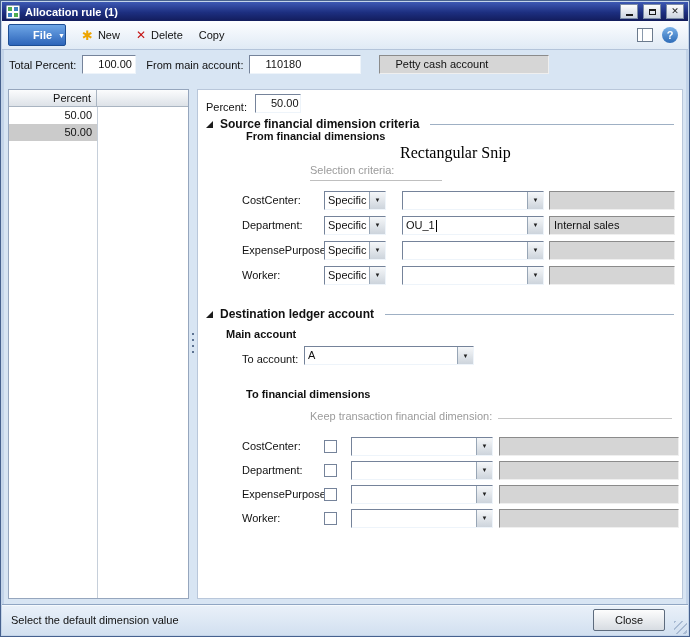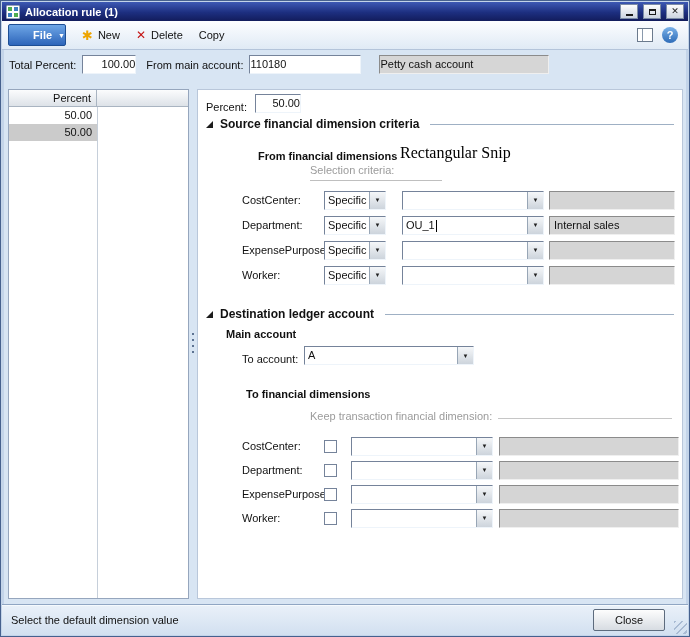--- a/index.html
+++ b/index.html
@@ -31,21 +31,21 @@
   .tool-right { margin-left:auto; display:flex; align-items:center; gap:9px; margin-right:10px; }
   .layout-ic { width:16px; height:14px; border:1px solid #6b7a8d; background:#fff; position:relative; }
   .layout-ic::before { content:""; position:absolute; left:4px; top:0; bottom:0; width:1px; background:#8a99ac; }
   .help-ic { width:16px; height:16px; border-radius:50%; background:linear-gradient(#7ab1e8,#2e6cb8);
     color:#fff; font-weight:bold; text-align:center; line-height:16px; font-size:11px; }
 
   
   .headerbar { position:absolute; left:1px; top:49px; right:1px; height:29px;
     display:flex; align-items:center; padding:0 7px; }
   .hlabel { white-space:nowrap; }
-  .field { background:#fff; height:19px; line-height:17px; padding:0 0;
+  .field { background:#fff; height:19px; line-height:17px; padding:0 15px;
     border:1px solid; border-color:#75839a #eef4fa #eef4fa #75839a; }
   .field.num { text-align:right; }
   .field.gray { background:#d6d6d6; border-color:#8b8b8b #efefef #efefef #8b8b8b; }
 
   
   .grid { position:absolute; left:7px; top:88px; width:181px; bottom:37px; background:#fff; border:1px solid #96a6bd; }
   .grid-header { display:flex; height:17px; }
   .gh-cell { background:linear-gradient(#fbfcfd,#dde2e8); border-bottom:1px solid #a9b4c1; line-height:16px; padding:0 5px; }
   .gh-cell.percent { width:88px; text-align:right; border-right:1px solid #a9b4c1; }
   .gh-cell.extra { flex:1; }
@@ -191,21 +191,21 @@
     <div class="p-row" style="left:8px; top:4px;">
       <span>Percent:</span>
       <span class="field num" style="width:46px; margin-left:8px;">50.00</span>
     </div>
 
     <div class="sec-header" style="top:26px;">
       <span class="tri"></span>
       <span class="sec-title">Source financial dimension criteria</span>
     </div>
 
-    <div class="group-title" style="left:48px; top:60px;margin-left:12px;">From financial dimensions</div>
+    <div class="group-title" style="left:48px; top:40px;">From financial dimensions</div>
 
     <div class="sel-criteria">Selection criteria:</div>
 
     <div class="dim-row" style="top:100px;">
       <span class="dim-label">CostCenter:</span>
       <span class="combo mode">
           <span class="combo-text">Specific</span>
           <span class="drop-btn">▼</span>
         </span>
       <span class="combo value">

